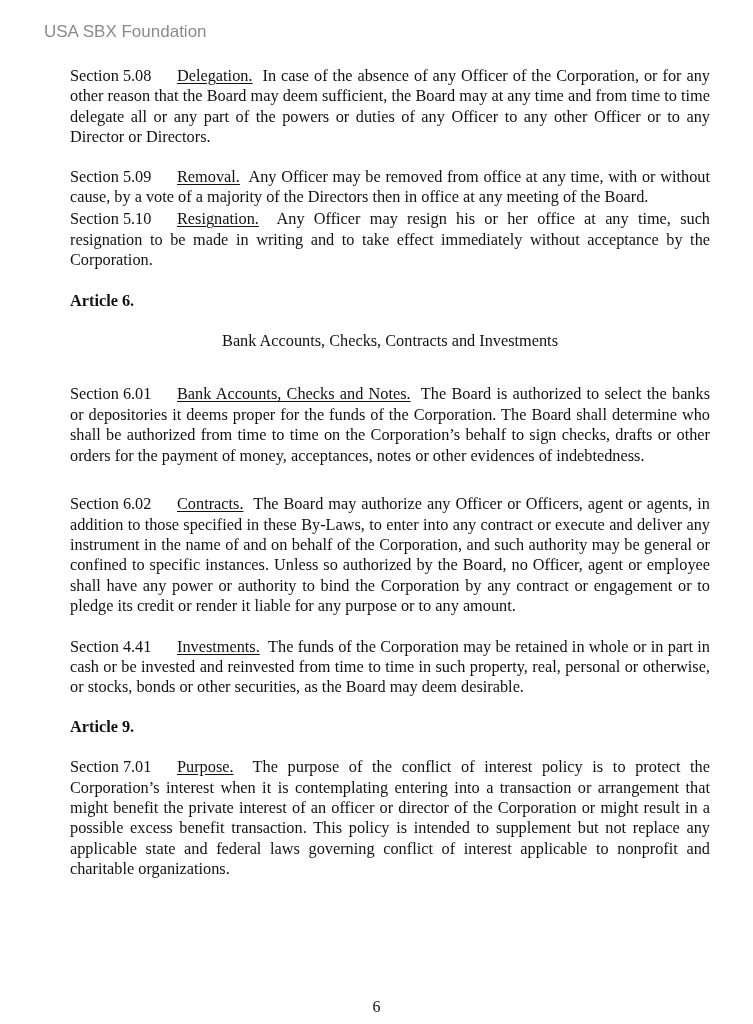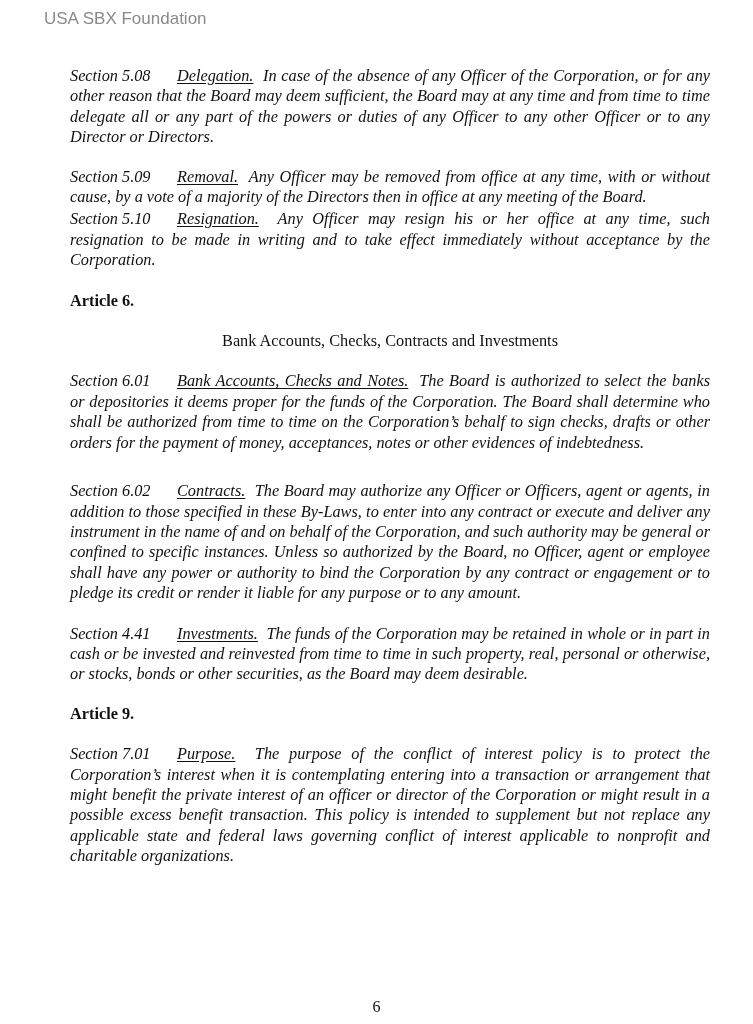--- a/index.html
+++ b/index.html
@@ -1,39 +1,39 @@
 <!DOCTYPE html>
 <html><head>
   <meta charset="utf-8">
   <style>
     html, body { margin: 0; padding: 0; background: #ffffff; }
     body {
       width: 753px; height: 1024px; position: relative; overflow: hidden;
       color: #111111;
     }
     .header {
-      position: absolute; left: 44px; top: 9px;
+      position: absolute; left: 44px; top: 22px;
       font-family: "Liberation Sans", sans-serif;
       font-size: 17px; color: #8a8a8a;
     }
     .page {
       position: absolute; left: 70px; top: 66px; width: 640px;
       font-family: "Liberation Serif", serif;
       font-size: 16.3px; line-height: 20.4px;
     }
-    .para { text-align: justify; margin: 0 0 20.4px 0; font-style: italic; }
+    .para { text-align: justify; margin: 0 0 20.4px 0; }
     .sec-num { display: inline-block; width: 107px; }
     .sec-title { text-decoration: underline; text-underline-offset: 2px; }
     .article-head { text-align: left; font-weight: bold; margin: 0 0 20.4px 0; }
     .article-sub { text-align: center; margin: 0 0 20.4px 0; }
     .p508 { margin-bottom: 19px; }
     .p509 { margin-bottom: 2px; }
     .p510 { margin-bottom: 20px; }
     .art6 { margin-bottom: 20px; }
-    .art6sub { margin-bottom: 20px; }
+    .art6sub { margin-bottom: 33px; }
     .p601 { margin-bottom: 28px; }
     .p602 { margin-bottom: 20px; }
     .p603 { margin-bottom: 19px; }
     .art7 { margin-bottom: 20px; }
     .art7sub { margin-bottom: 21px; }
     .page-number {
       position: absolute; left: 0; width: 753px; top: 998px; text-align: center;
       font-family: "Liberation Serif", serif; font-size: 16px; color: #111;
     }
   </style>

